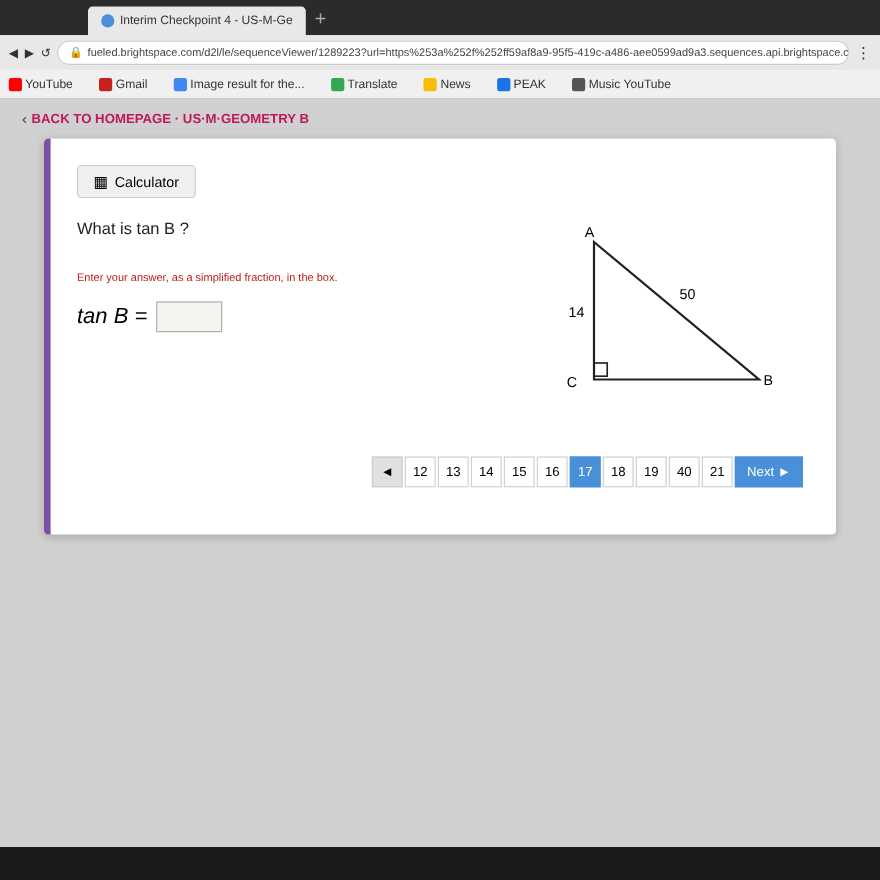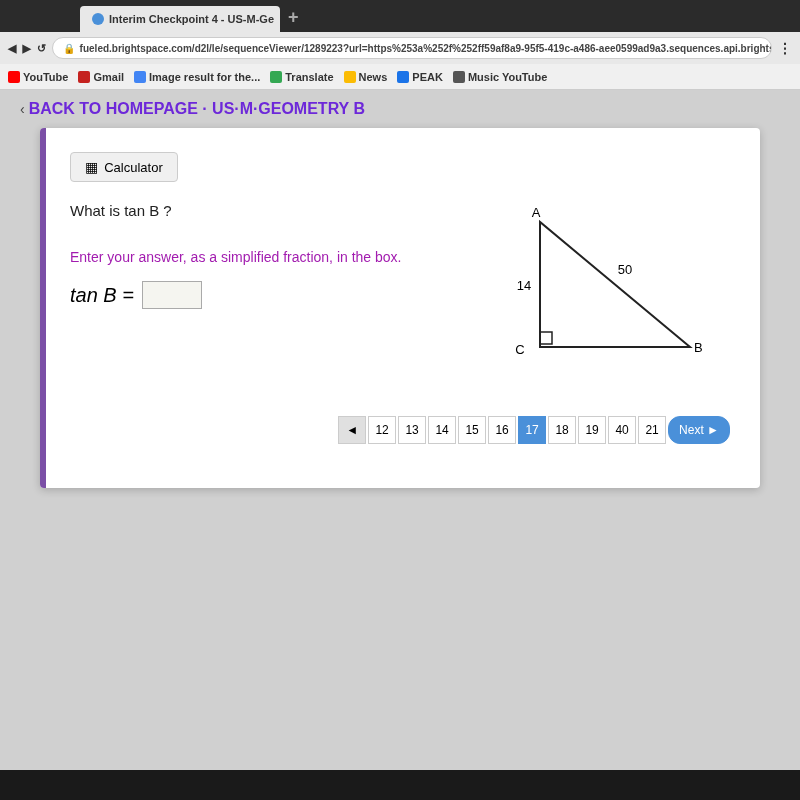--- a/index.html
+++ b/index.html
@@ -8,21 +8,20 @@
       height: 800px;
       background: #1a1a1a;
       font-family: Arial, sans-serif;
       overflow: hidden;
     }
 
     
     .browser-chrome {
       background: #ffffff;
       width: 100%;
-      font-weight: bold;
     }
 
     .tab-bar {
       background: #2b2b2b;
       height: 32px;
       display: flex;
       align-items: flex-end;
       padding-left: 80px;
     }
 
@@ -74,21 +73,21 @@
       overflow: hidden;
       white-space: nowrap;
     }
 
     .bookmarks-bar {
       background: #f0f0f0;
       height: 26px;
       display: flex;
       align-items: center;
       padding: 0 8px;
-      gap: 10px;
+      gap: 24px;
       font-size: 11px;
       color: #333;
       border-bottom: 1px solid #ccc;
     }
 
     .bookmark-item {
       display: flex;
       align-items: center;
       gap: 3px;
       cursor: pointer;
@@ -174,22 +173,22 @@
       flex: 1;
     }
 
     .question-text {
       font-size: 15px;
       color: #222;
       margin-bottom: 30px;
     }
 
     .answer-instruction {
-      font-size: 14px;
-      color: #a21caf;
+      font-size: 10px;
+      color: #b91c1c;
       margin-bottom: 16px;
     }
 
     .answer-row {
       display: flex;
       align-items: center;
       gap: 8px;
       font-size: 16px;
     }
 
@@ -238,21 +237,20 @@
       background: #4a90d9;
       color: white;
       border-color: #4a90d9;
     }
 
     .page-btn.next-btn {
       background: #4a90d9;
       color: white;
       border-color: #4a90d9;
       padding: 0 10px;
-      border-radius: 12px;
     }
 
     .page-btn.arrow-btn {
       background: #e0e0e0;
     }
 
     
     .yt-icon { background: red; }
   </style>
 </head>
@@ -308,21 +306,21 @@
       <div class="bookmark-icon" style="background:#555;"></div>
       <span>Music YouTube</span>
     </div>
   </div>
 </div>
 
 <div class="page-content">
 
   <div class="back-nav">
     <span class="back-nav-arrow">‹</span>
-    <span style="cursor:pointer; font-size:16px; font-weight:bold; color:#6d28d9;">BACK TO HOMEPAGE · US·M·GEOMETRY B</span>
+    <span style="cursor:pointer; font-size:12px; font-weight:bold; color:#be185d;">BACK TO HOMEPAGE · US·M·GEOMETRY B</span>
   </div>
 
   <div class="card">
 
     <button class="calculator-btn">
       <span class="calc-icon">▦</span>
       <span>Calculator</span>
     </button>
 
     <div class="question-area">

